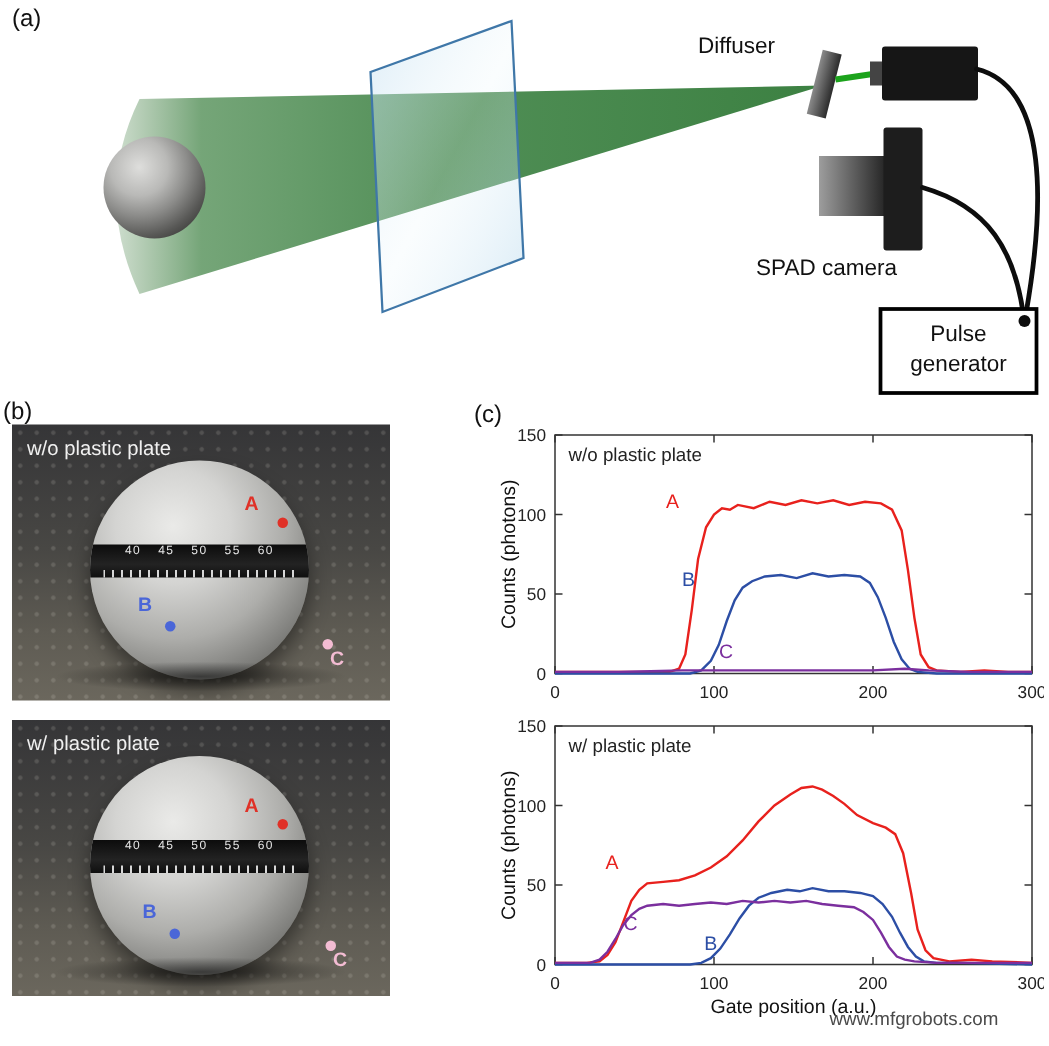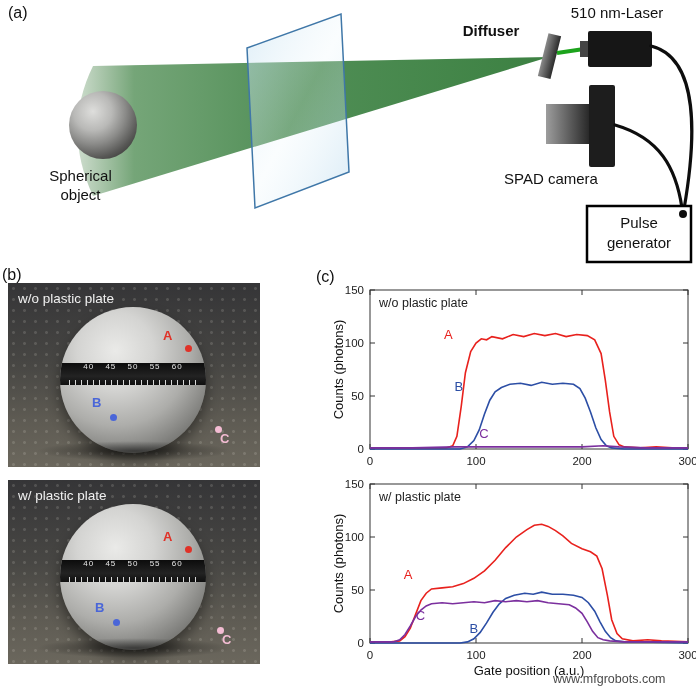--- a/index.html
+++ b/index.html
@@ -87,25 +87,23 @@
     <rect x="546" y="104" width="44" height="40" fill="url(#grayG)"></rect>
     <rect x="589" y="85" width="26" height="82" rx="2" fill="#1d1d1d"></rect>
 
     <path d="M651,46 C700,58 696,140 684,209" fill="none" stroke="#0d0d0d" stroke-width="3.2" stroke-linecap="round"></path>
     <path d="M615,125 C660,138 676,168 682,208" fill="none" stroke="#0d0d0d" stroke-width="3.2" stroke-linecap="round"></path>
 
     <rect x="587" y="206" width="104" height="56" fill="#ffffff" stroke="#000" stroke-width="2.5"></rect>
     <circle cx="683" cy="214" r="4" fill="#0d0d0d"></circle>
   </svg>
 
-  <div class="abs lbl" style="left:448px;top:22px;width:86px;font-weight:bold;">Diffuser</div>
-  <div class="abs lbl" style="left:547px;top:4px;width:140px;">510 nm-Laser</div>
+  <div class="abs lbl" style="left:448px;top:22px;width:86px;">Diffuser</div>
   <div class="abs lbl" style="left:490px;top:170px;width:122px;">SPAD camera</div>
   <div class="abs lbl pulse-text">Pulse generator</div>
-  <div class="abs lbl" style="left:28px;top:167px;width:105px;">Spherical object</div>
 
   <div class="abs panel-letter" style="left:2px;top:266px;">(b)</div>
 
   <div class="photo" style="top:283px;">
     <div class="sphere">
       <div class="band">
         <div class="nums">40 45 50 55 60</div>
         <div class="ticks"></div>
       </div>
     </div>

